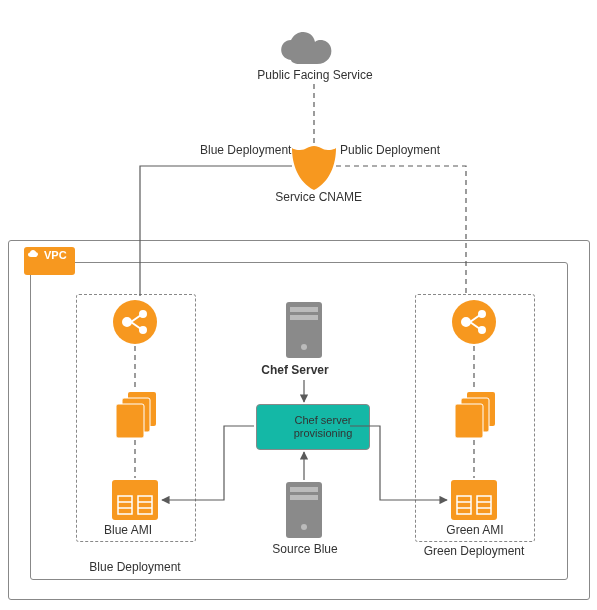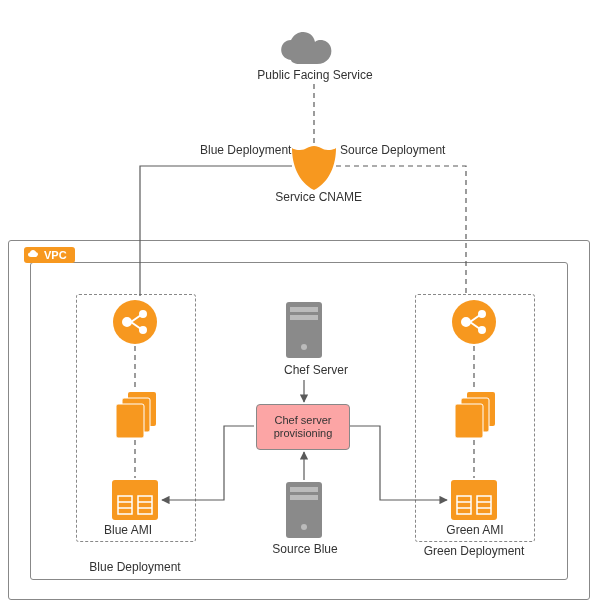--- a/index.html
+++ b/index.html
@@ -23,34 +23,35 @@
     border: 1px solid #888;
     border-radius: 3px;
   }
   .dep-box {
     border: 1px dashed #888;
     border-radius: 3px;
   }
   .prov-box {
     border: 1px solid #888;
     border-radius: 4px;
-    background: #fca5a5;
+    background: #14b8a6;
     display: flex;
     align-items: center;
     justify-content: center;
     text-align: center;
     font-size: 11px;
     line-height: 1.2;
+    padding-left: 20px;
   }
   .vpc-badge {
     background: #f7981f;
     color: #fff;
     font-size: 11px;
     font-weight: bold;
-    padding: 2px 8px 2px 20px;
+    padding: 2px 8px 14px 20px;
     border-radius: 3px;
     position: relative;
   }
   svg.full {
     position: absolute;
     top: 0; left: 0;
     width: 597px; height: 610px;
     pointer-events: none;
   }
   .orange { fill: #f7981f; }
@@ -72,36 +73,36 @@
     <span>VPC</span>
   </span>
 </div>
 
 <div class="abs dep-box" style="left:76px; top:294px; width:118px; height:246px;"></div>
 <div class="abs label" style="left:76px; top:544px; width:118px;margin-top:16px;">Blue Deployment</div>
 
 <div class="abs dep-box" style="left:415px; top:294px; width:118px; height:246px;"></div>
 <div class="abs label" style="left:415px; top:544px; width:118px;">Green Deployment</div>
 
-<div class="abs label" style="left:266px; top:363px; width:100px;">Chef Server</div>
+<div class="abs label" style="left:245px; top:363px; width:100px;font-weight:bold;">Chef Server</div>
 
 <div class="abs prov-box" style="left:256px; top:404px; width:92px; height:44px;">
   <span>Chef server provisioning</span>
 </div>
 
 <div class="abs label" style="left:255px; top:542px; width:100px;">Source Blue</div>
 
 <div class="abs label" style="left:83px; top:523px; width:90px;">Blue AMI</div>
 
 <div class="abs label" style="left:430px; top:523px; width:90px;">Green AMI</div>
 
 <div class="abs label" style="left:245px; top:68px; width:140px;">Public Facing Service</div>
 <div class="abs label" style="left:262px; top:190px; width:100px;text-align:right;">Service CNAME</div>
 <div class="abs" style="left:200px; top:143px; text-align:right;">Blue Deployment</div>
-<div class="abs" style="left:340px; top:143px;">Source Deployment</div>
+<div class="abs" style="left:340px; top:143px;">Public Deployment</div>
 
 <svg class="full">
   <defs>
     <marker id="arrow" viewBox="0 0 10 10" refX="9" refY="5" markerWidth="7" markerHeight="7" orient="auto-start-reverse">
       <path d="M 0 0 L 10 5 L 0 10 z" fill="#5a5a5a"></path>
     </marker>
   </defs>
 
   <g transform="translate(285,22)">
     <path class="gray" d="M32 42 C42 42 48 34 46 26 C44 18 34 16 30 20 C28 8 12 6 6 18 C-6 18 -8 36 6 38 C6 40 10 42 14 42 Z" transform="translate(0,0)"></path>

